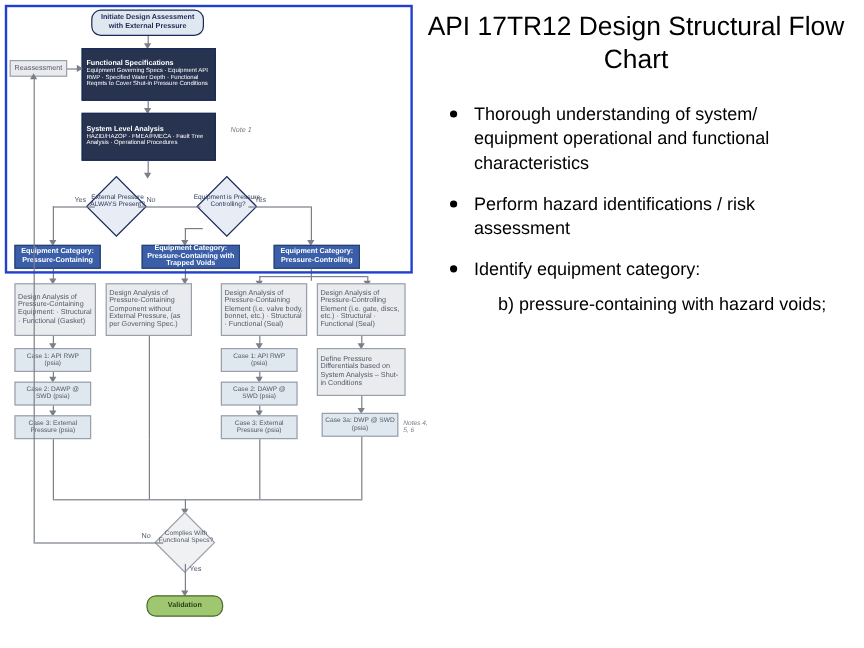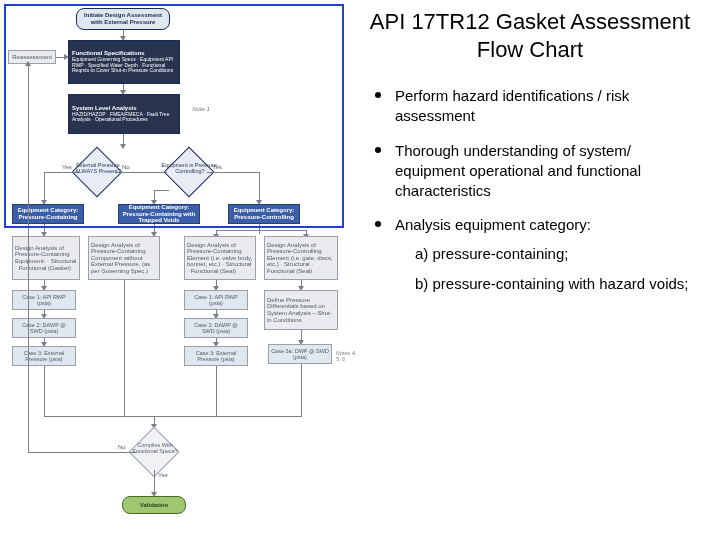--- a/index.html
+++ b/index.html
@@ -168,37 +168,36 @@
     position: absolute;
     width: 0; height: 0;
     border-left: 3px solid transparent;
     border-right: 3px solid transparent;
     border-bottom: 5px solid #7a7f88;
   }
 </style>
 </head>
 <body>
 
-<div class="title">API 17TR12  Gasket Assessment Flow Chart</div>
+<div class="title">API 17TR12  Design Structural Flow Chart</div>
 
 <div class="bullets">
   <div class="bullet-row">
     <div class="bullet-dot"></div>
-    <div class="bullet-text">Perform hazard identifications / risk assessment</div>
+    <div class="bullet-text">Thorough understanding of system/ equipment operational and functional characteristics</div>
   </div>
   <div class="bullet-row">
     <div class="bullet-dot"></div>
-    <div class="bullet-text">Thorough understanding of system/ equipment operational and functional characteristics</div>
+    <div class="bullet-text">Perform hazard identifications / risk assessment</div>
   </div>
   <div class="bullet-row">
     <div class="bullet-dot"></div>
     <div>
-      <div class="bullet-text">Analysis equipment category:</div>
+      <div class="bullet-text">Identify equipment category:</div>
       <div class="sub-list">
-        <div class="sub-item">a) pressure-containing;</div>
         <div class="sub-item">b) pressure-containing with hazard voids;</div>
       </div>
     </div>
   </div>
 </div>
 
 <div class="flow">
 
   <div class="highlight-box" style="top:-2px; left:-2px; width:340px; height:224px;"></div>
 

